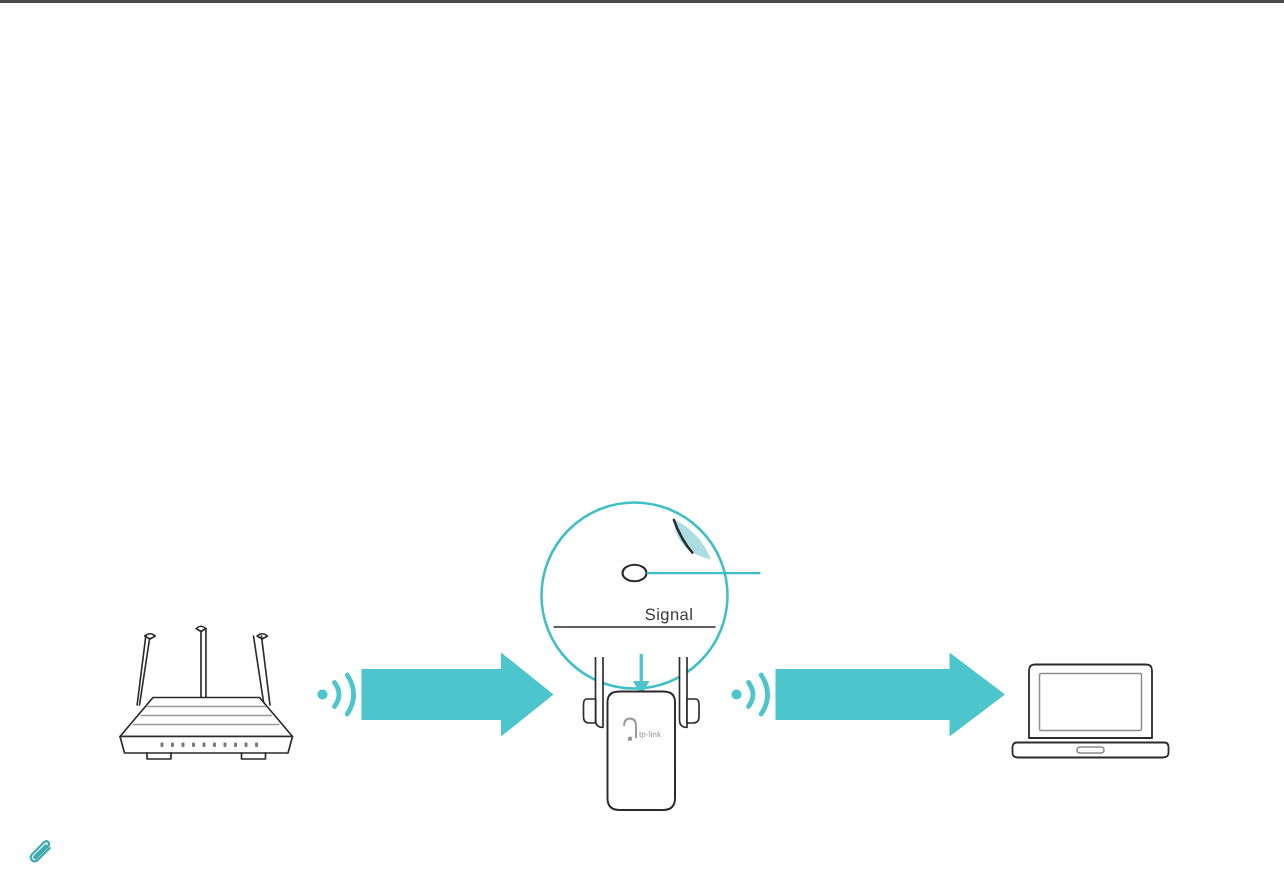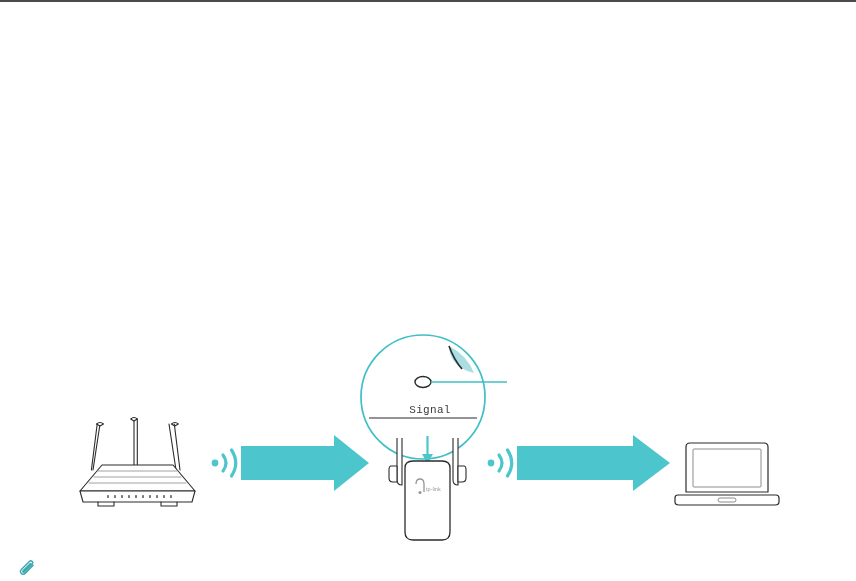--- a/index.html
+++ b/index.html
@@ -32,25 +32,25 @@
   #router-node   { left: 70px;  top: 415px; width: 135px; height: 95px; }
   #arrow1-node   { left: 206px; top: 432px; width: 165px; height: 62px; }
   #magnifier-node{ left: 350px; top: 330px; width: 175px; height: 105px; }
   #extender-node { left: 380px; top: 432px; width: 95px; height: 115px; }
   #arrow2-node   { left: 482px; top: 432px; width: 190px; height: 62px; }
   #laptop-node   { left: 672px; top: 440px; width: 110px; height: 68px; }
   #clip-node     { left: 18px;  top: 559px; width: 22px; height: 22px; }
 
   .signal-label {
     position: absolute;
-    left: 395px;
+    left: 411px;
     top: 404px;
     width: 70px;
     text-align: center;
-    font-family: Liberation Mono, monospace;
+    font-family: Liberation Sans, sans-serif;
     font-size: 11px;
     color: #3a3a3a;
     letter-spacing: 0.3px;
     user-select: none;
   }
   svg { display: block; overflow: visible; }
 </style>
 </head>
 <body>
 

